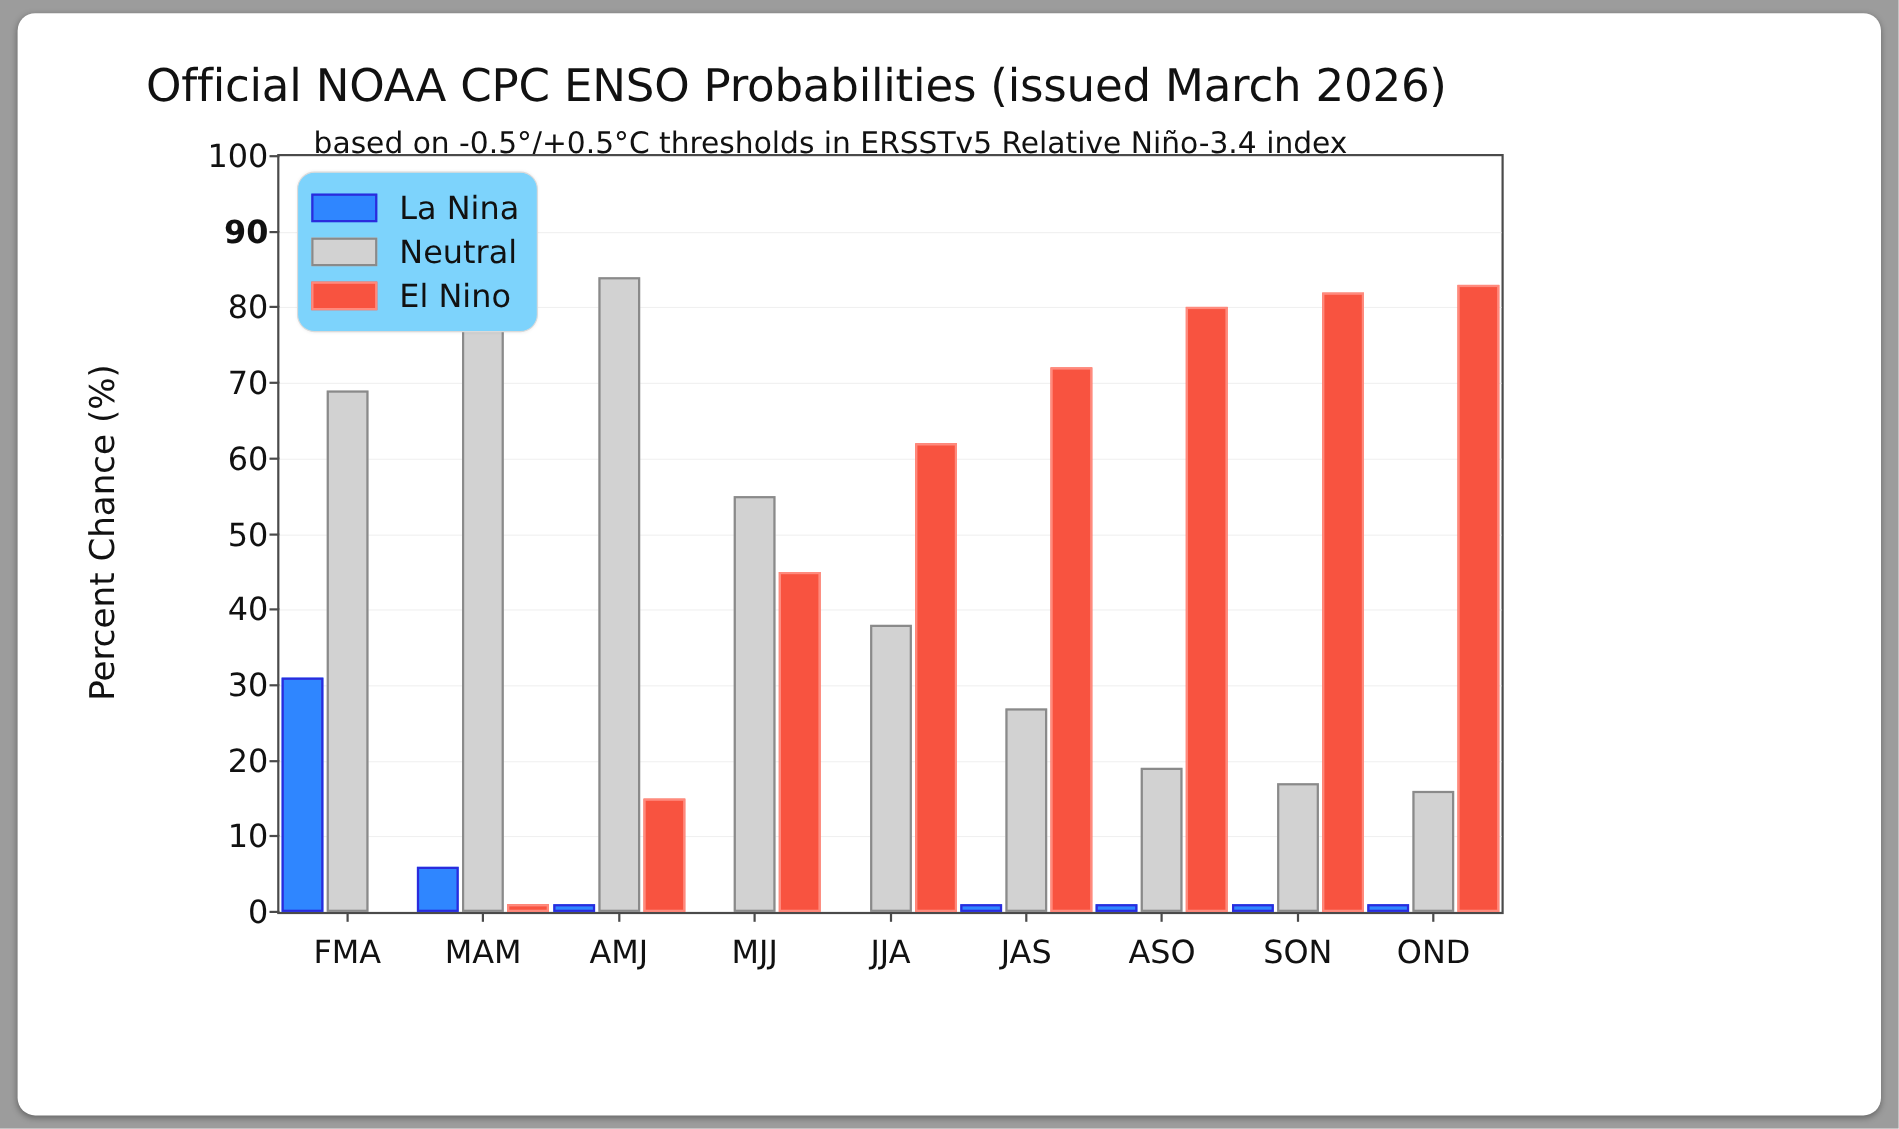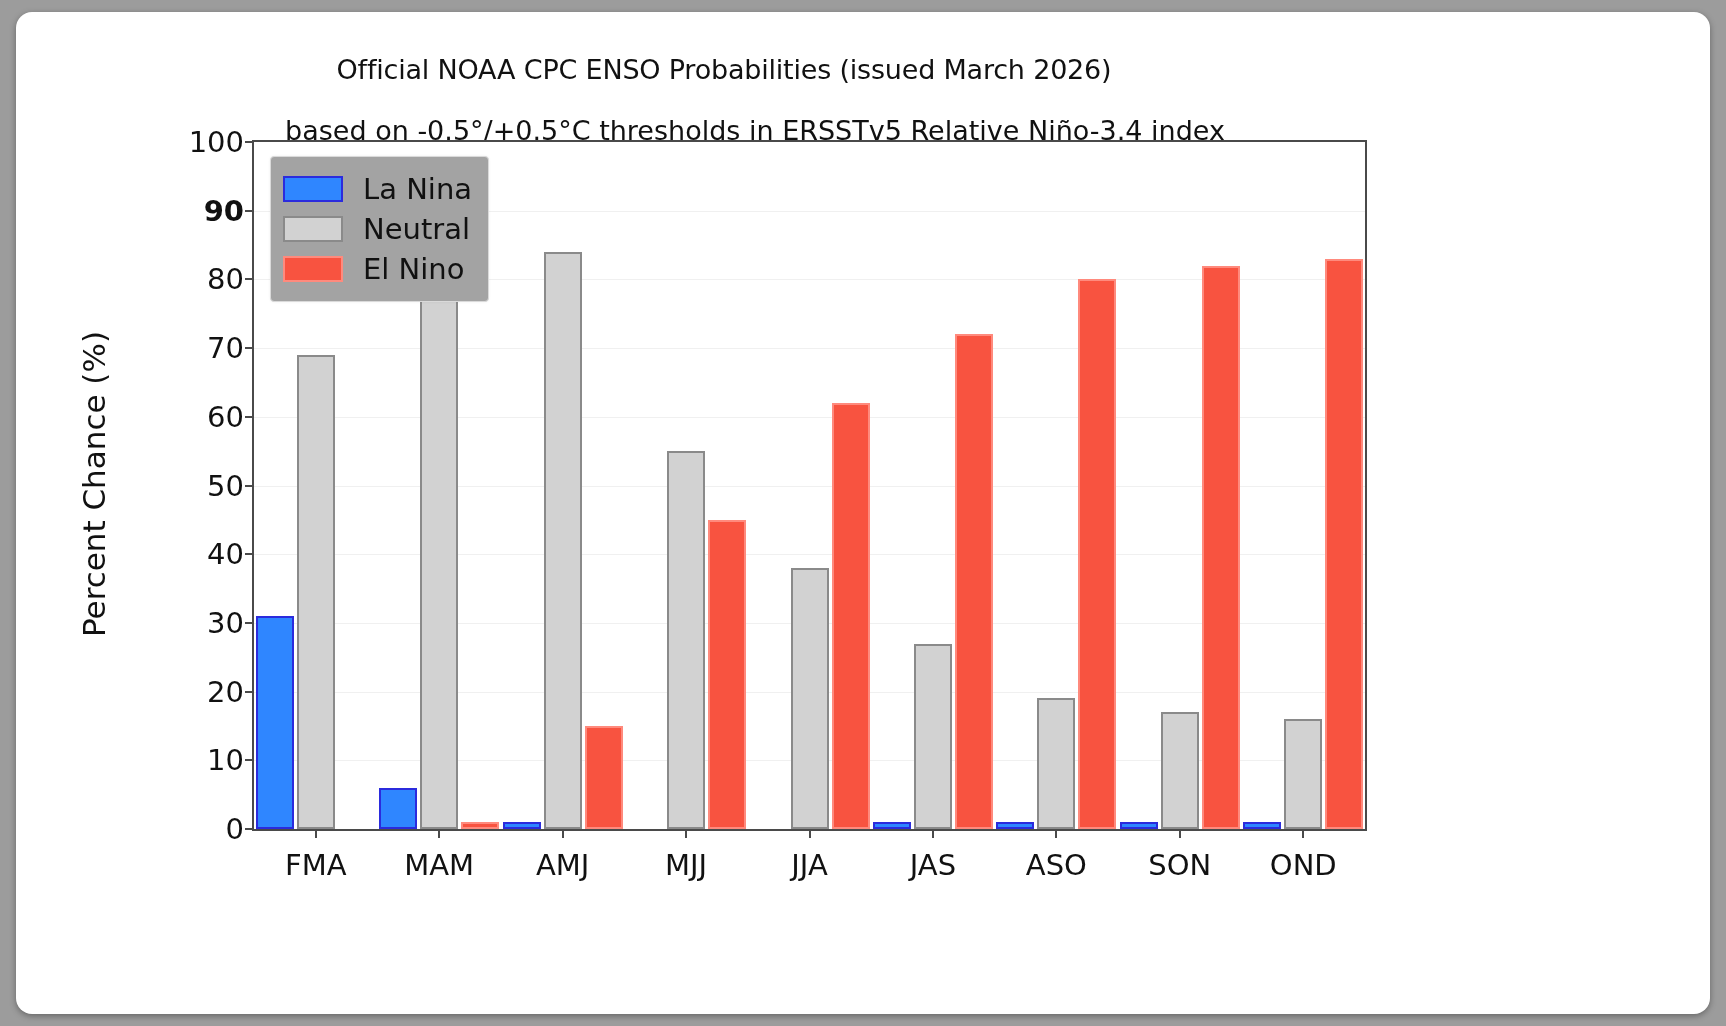--- a/index.html
+++ b/index.html
@@ -32,21 +32,21 @@
     height: 1002px;
   }
 
   
   #title {
     position: absolute;
     left: 0;
     top: 42px;
     width: 1416px;
     text-align: center;
-    font-size: 27px;
+    font-size: 41px;
     color: #111111;
     letter-spacing: -0.2px;
     white-space: nowrap;
   }
   #subtitle {
     position: absolute;
     left: 0;
     top: 103px;
     width: 1478px;
     text-align: center;
@@ -135,23 +135,23 @@
   }
   .bar.lanina  { background: #2f86ff; border: 2px solid #2b2bdd; }
   .bar.neutral { background: #d2d2d2; border: 2px solid #8a8a8a; }
   .bar.elnino  { background: #f85340; border: 2px solid #ff8a7d; }
 
   
   #legend {
     position: absolute;
     left: 16px;
     top: 14px;
-    background: #a3a3a3;
+    background: #7dd3fc;
     border: 1px solid #dadada;
-    border-radius: 4px;
+    border-radius: 16px;
     padding: 12px 16px 12px 12px;
     box-shadow: 0 0 3px rgba(0,0,0,0.06);
   }
   .legend-row {
     display: flex;
     align-items: center;
     height: 40px;
   }
   .legend-swatch {
     width: 60px;

